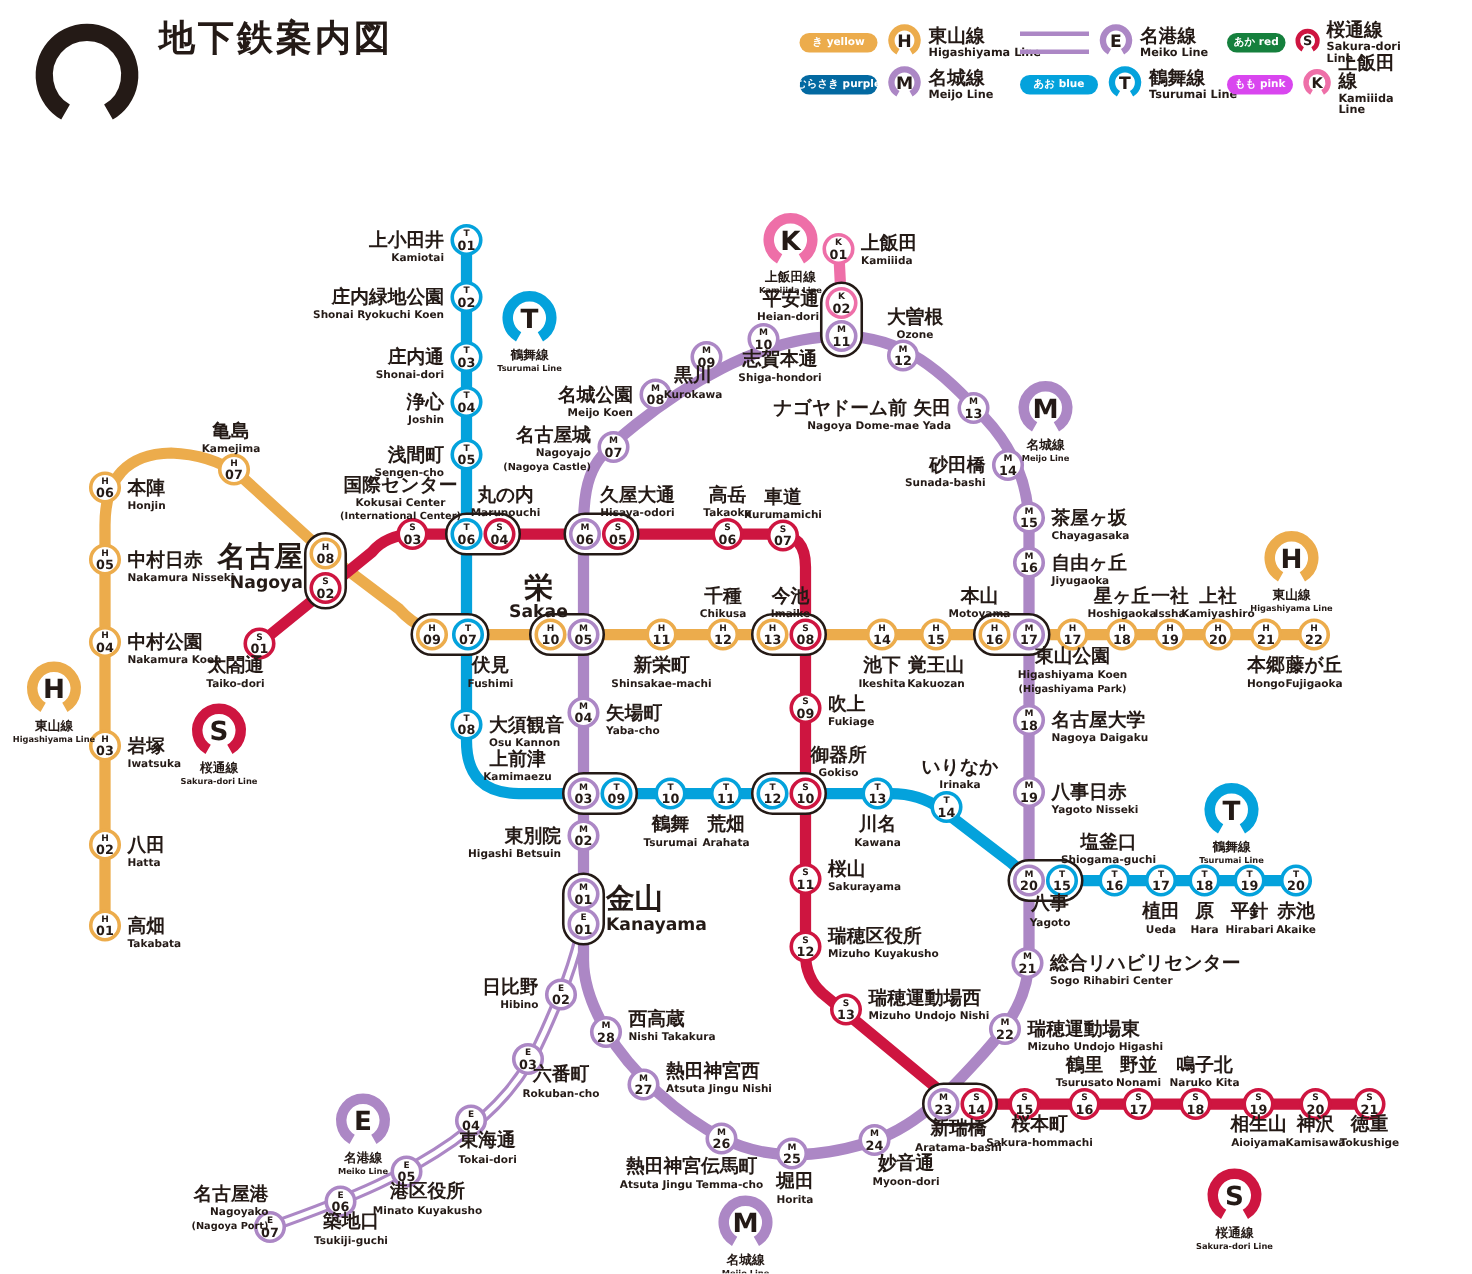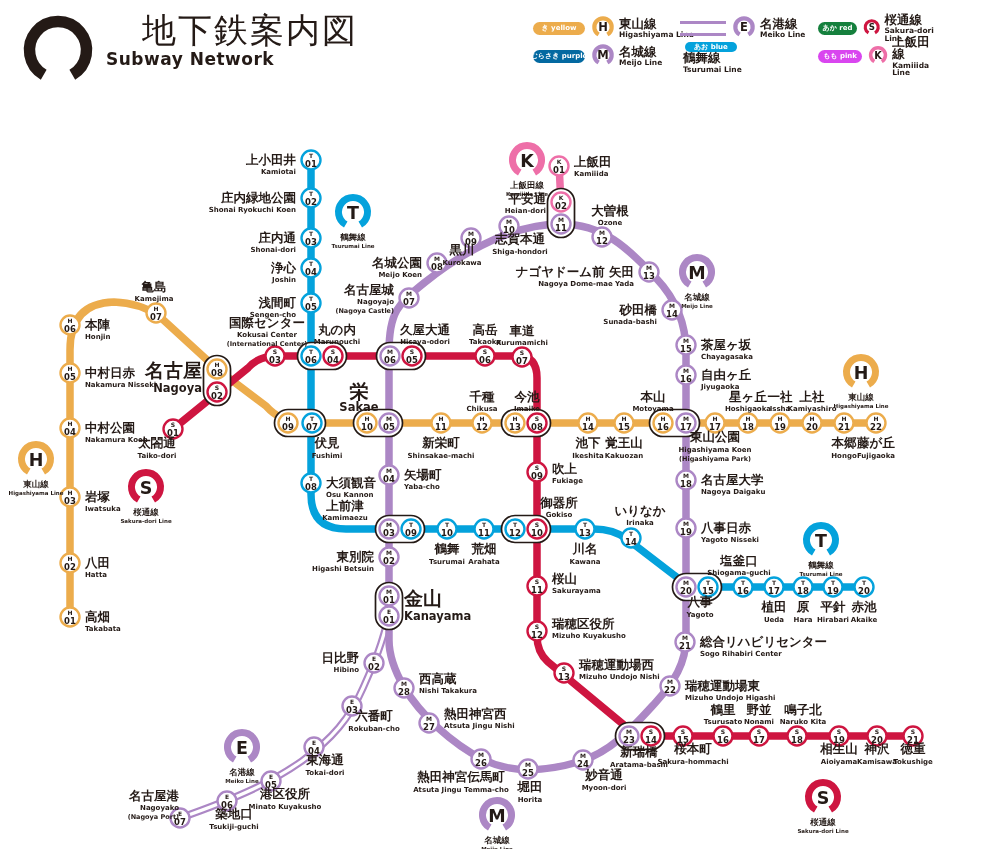--- a/index.html
+++ b/index.html
@@ -1,21 +1,21 @@
 <!DOCTYPE html>
 <html><head>
 <meta charset="utf-8">
 <style>
   html,body{margin:0;padding:0;background:#fff;}
   .stage{position:relative;width:981px;height:849px;background:#fff;overflow:hidden;
          font-family:"DejaVu Sans",sans-serif;color:#241A16;}
   #map-svg{position:absolute;left:0;top:0;}
   #map-svg text{font-family:"DejaVu Sans",sans-serif;fill:#241A16;}
   .title-block{position:absolute;left:20px;top:12px;display:flex;align-items:flex-start;gap:10px;}
-  .title-ja{font-size:34px;font-weight:normal;letter-spacing:2px;line-height:1.1;margin-left:36px;}
+  .title-ja{font-size:24px;font-weight:bold;letter-spacing:2px;line-height:1.1;}
   .title-en{font-size:17px;font-weight:bold;letter-spacing:0.5px;}
   #legend{position:absolute;left:0;top:0;width:868px;height:90px;}
   .lg-item{position:absolute;display:flex;align-items:center;height:28px;}
   .lg-tag{display:inline-flex;align-items:center;justify-content:center;width:52px;height:13px;
           border-radius:7px;color:#fff;font-size:7px;font-weight:bold;white-space:nowrap;}
   .lg-double{display:inline-block;width:46px;height:9px;border-top:3px solid #AC87C5;border-bottom:3px solid #AC87C5;}
   .lg-badge{margin-left:5px;}
   .lg-names{margin-left:3px;line-height:1;}
   .lg-names b{display:block;font-size:12.5px;font-weight:bold;}
   .lg-names small{display:block;font-size:7.5px;font-weight:bold;margin-top:1px;}
@@ -970,21 +970,20 @@
         <text x="497" y="850.5" text-anchor="middle" font-size="5.5" font-weight="bold" fill="#AC87C5">Meijo Line</text>
       </g>
     </svg>
 
   <div class="title-block">
     <svg width="76" height="76" viewBox="0 0 76 76">
       <path d="M 23.7 62.7 A 28.5 28.5 0 1 1 52.3 62.7" fill="none" stroke="#241A16" stroke-width="11.5"></path>
     </svg>
     <div>
       <div class="title-ja">地下鉄案内図</div>
-      <div class="title-en">Subway Network</div>
     </div>
   </div>
 
   <div id="legend">
       <div class="lg-item" style="left: 533px; top: 14px;">
         <span class="lg-tag" style="background: rgb(236, 172, 76);">き yellow</span>
         <svg width="26" height="26" viewBox="0 0 26 26" class="lg-badge">
           <path d="M 8.65 19.5342 A 8.7 8.7 0 1 1 17.35 19.5342" fill="none" stroke="#ECAC4C" stroke-width="4.2"></path>
           <text x="13" y="16" text-anchor="middle" font-size="11.5" font-weight="bold" fill="#241A16" font-family="&quot;DejaVu Sans&quot;, sans-serif">H</text>
         </svg>
@@ -1008,21 +1007,21 @@
         <span class="lg-double"></span>
         <svg width="26" height="26" viewBox="0 0 26 26" class="lg-badge">
           <path d="M 8.65 19.5342 A 8.7 8.7 0 1 1 17.35 19.5342" fill="none" stroke="#AC87C5" stroke-width="4.2"></path>
           <text x="13" y="16" text-anchor="middle" font-size="11.5" font-weight="bold" fill="#241A16" font-family="&quot;DejaVu Sans&quot;, sans-serif">E</text>
         </svg>
         <span class="lg-names">
           <b>名港線</b>
           <small>Meiko Line</small>
         </span>
       </div>
-      <div class="lg-item" style="left: 680px; top: 42px; flex-direction: column;">
+      <div class="lg-item" style="left: 680px; top: 42px;">
         <span class="lg-tag" style="background: rgb(4, 162, 220);">あお blue</span>
         <svg width="26" height="26" viewBox="0 0 26 26" class="lg-badge">
           <path d="M 8.65 19.5342 A 8.7 8.7 0 1 1 17.35 19.5342" fill="none" stroke="#04A2DC" stroke-width="4.2"></path>
           <text x="13" y="16" text-anchor="middle" font-size="11.5" font-weight="bold" fill="#241A16" font-family="&quot;DejaVu Sans&quot;, sans-serif">T</text>
         </svg>
         <span class="lg-names">
           <b>鶴舞線</b>
           <small>Tsurumai Line</small>
         </span>
       </div>

